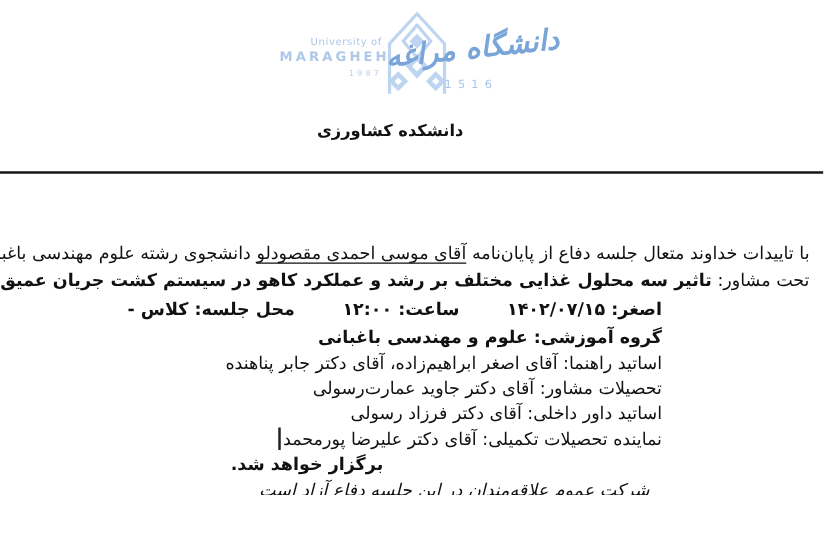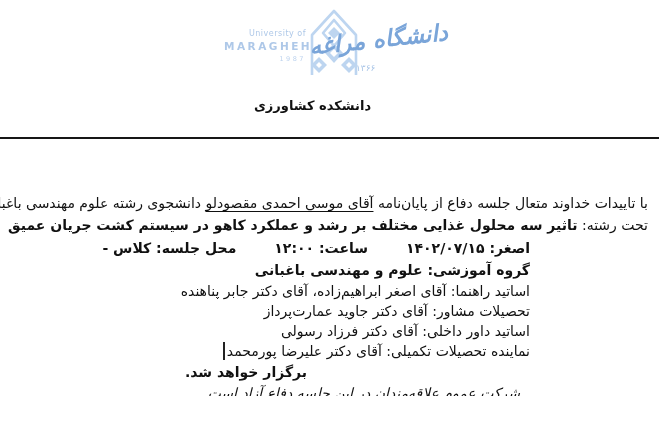--- a/index.html
+++ b/index.html
@@ -65,47 +65,47 @@
       <path d="M43 50 L51 58 L43 66 L35 58 Z"></path>
     </g>
     <g fill="#ffffff">
       <path d="M28 42 L32 46 L28 50 L24 46 Z"></path>
       <path d="M13 55 L16 58 L13 61 L10 58 Z"></path>
       <path d="M43 55 L46 58 L43 61 L40 58 Z"></path>
     </g>
   </svg>
 
   <div class="logo-fa">دانشگاه مراغه</div>
-  <div class="logo-fa-year">۱۳۶۶</div>
+  <div class="logo-fa-year">1516</div>
 
   <div class="faculty">دانشکده کشاورزی</div>
   <div class="rule"></div>
 
   <div class="line l-intro">
     <span>با تاییدات خداوند متعال جلسه دفاع از پایان‌نامه </span><span class="u">آقای موسی احمدی مقصودلو</span><span> دانشجوی رشته علوم مهندسی باغبانی</span>
   </div>
 
   <div class="line l-subject">
-    <span>تحت رشته: </span><span class="b">تاثیر سه محلول غذایی مختلف بر رشد و عملکرد کاهو در سیستم کشت جریان عمیق</span>
+    <span>تحت مشاور: </span><span class="b">تاثیر سه محلول غذایی مختلف بر رشد و عملکرد کاهو در سیستم کشت جریان عمیق</span>
   </div>
 
   <div class="line l-session">
     <span class="grp"><span>اصغر: </span><span>۱۴۰۲/۰۷/۱۵</span></span><span class="grp"><span>ساعت: </span><span>۱۲:۰۰</span></span><span class="grp"><span>محل جلسه: </span><span>کلاس -</span></span>
   </div>
 
   <div class="line l-supervisors">
     <span>اساتید راهنما: </span><span>آقای اصغر ابراهیم‌زاده، آقای دکتر جابر پناهنده</span>
   </div>
 
   <div class="line l-dept">
     <span>گروه آموزشی: </span><span>علوم و مهندسی باغبانی</span>
   </div>
 
   <div class="line l-advisors">
-    <span>تحصیلات مشاور: </span><span>آقای دکتر جاوید عمارت‌پرداز</span>
+    <span>تحصیلات مشاور: </span><span>آقای دکتر جاوید عمارت‌رسولی</span>
   </div>
 
   <div class="line l-examiner">
     <span>اساتید داور داخلی: </span><span>آقای دکتر فرزاد رسولی</span>
   </div>
 
   <div class="line l-rep">
     <span>نماینده تحصیلات تکمیلی: </span><span>آقای دکتر علیرضا پورمحمد</span><span class="cursor"></span>
   </div>
 

